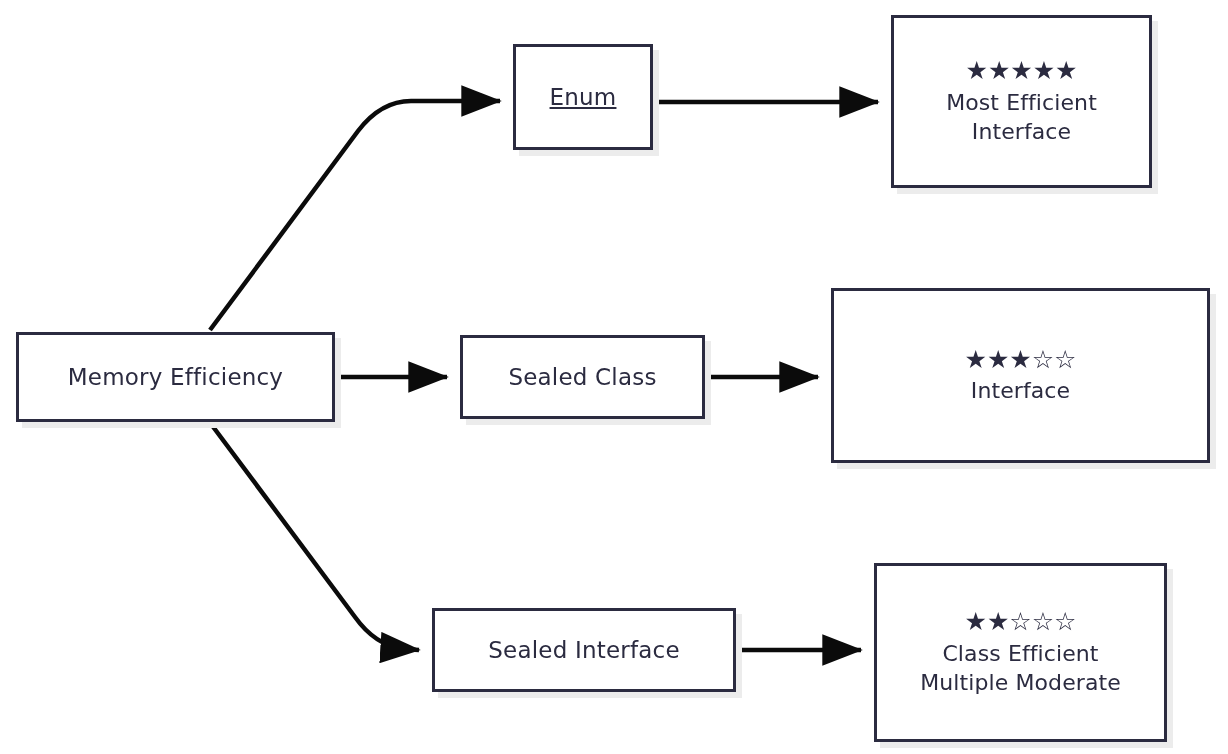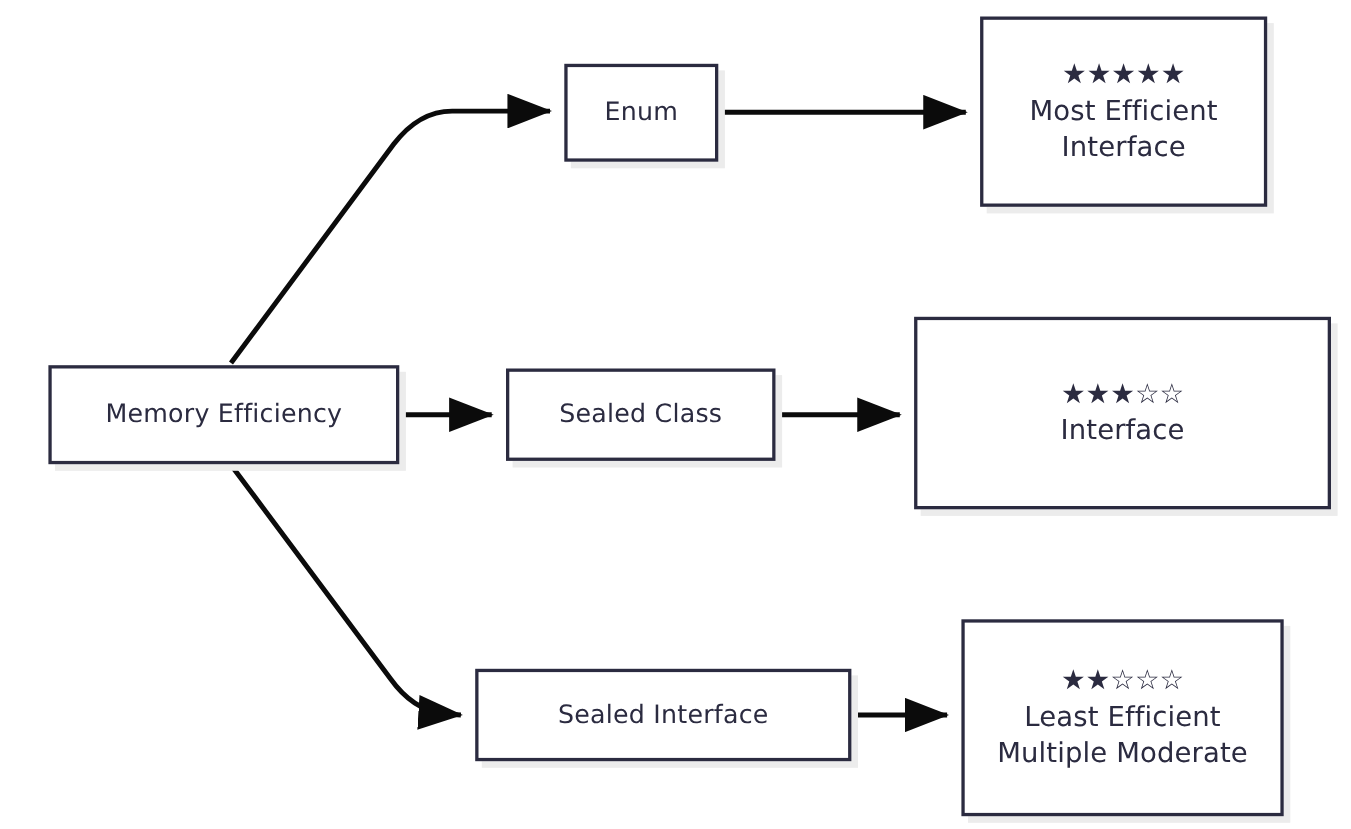--- a/index.html
+++ b/index.html
@@ -31,43 +31,43 @@
   }
   .node .line {
     display: block;
     white-space: nowrap;
   }
   .node-label {
     font-size: 23px;
     letter-spacing: 0.2px;
   }
   .result-line {
-    font-size: 25px;
+    font-size: 22px;
     letter-spacing: 0.1px;
   }
   .stars {
     font-size: 25px;
     letter-spacing: 0px;
     line-height: 1.1;
     margin-bottom: 3px;
     color: #2b2b40;
   }
   svg.edges {
     position: absolute;
     left: 0;
     top: 0;
     width: 1228px;
     height: 754px;
     pointer-events: none;
   }
   
-  #node-root        { left: 16px;  top: 332px; width: 319px; height: 90px; margin-left: 28px; }
-  #node-enum        { left: 513px; top: 58px;  width: 140px; height: 89px; }
+  #node-root        { left: 16px;  top: 332px; width: 319px; height: 90px; }
+  #node-enum        { left: 513px; top: 44px;  width: 140px; height: 106px; text-decoration: underline; }
   #node-sealedclass { left: 460px; top: 335px; width: 245px; height: 84px; }
-  #node-sealediface { left: 432px; top: 608px; width: 342px; height: 84px; }
+  #node-sealediface { left: 432px; top: 608px; width: 304px; height: 84px; }
   #node-res-enum    { left: 891px; top: 15px;  width: 261px; height: 173px; }
   #node-res-class   { left: 831px; top: 288px; width: 379px; height: 175px; }
   #node-res-iface   { left: 874px; top: 563px; width: 293px; height: 179px; }
 </style>
 </head>
 <body>
 
 <div id="canvas">
 
   <svg class="edges" viewBox="0 0 1228 754" xmlns="http://www.w3.org/2000/svg">
@@ -112,17 +112,17 @@
     <span class="line result-line">Interface</span>
   </div>
 
   <div class="node" id="node-res-class">
     <span class="line stars">★★★☆☆</span>
     <span class="line result-line">Interface</span>
   </div>
 
   <div class="node" id="node-res-iface">
     <span class="line stars">★★☆☆☆</span>
-    <span class="line result-line">Least Efficient</span>
+    <span class="line result-line">Class Efficient</span>
     <span class="line result-line">Multiple Moderate</span>
   </div>
 
 </div>
 
 </body></html>

